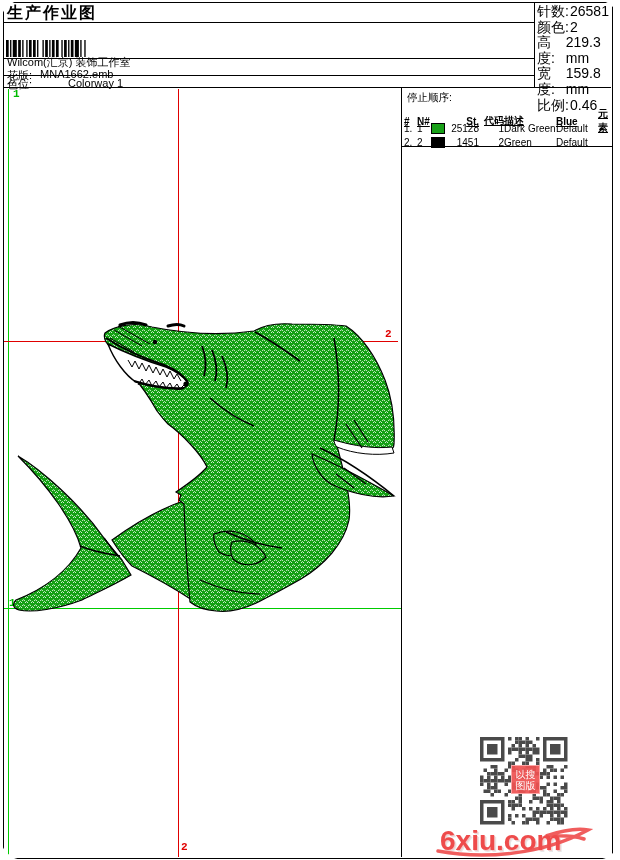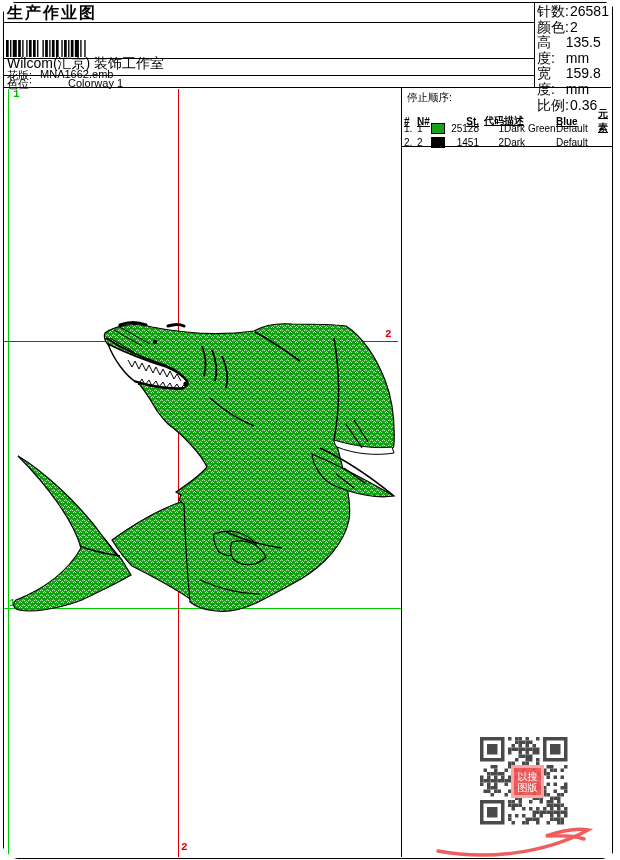--- a/index.html
+++ b/index.html
@@ -2,40 +2,40 @@
 <html><head>
 <meta charset="utf-8">
 <style>
   html,body{margin:0;padding:0;background:#fff;}
   .page{position:relative;width:620px;height:860px;background:#fff;overflow:hidden;
         font-family:"Liberation Sans","DejaVu Sans",sans-serif;color:#000;border-radius:24px;}
   .abs{position:absolute;}
   .line{position:absolute;background:#000;}
   .frame{position:absolute;left:3px;top:2px;width:608px;height:855px;border:1px solid #000;}
   .title{position:absolute;left:7px;top:3px;font-size:16px;font-weight:bold;letter-spacing:2px;}
-  .studio{position:absolute;left:7px;top:35px;font-size:14px;margin-top:20px;}
+  .studio{position:absolute;left:7px;top:35px;font-size:11px;margin-top:20px;}
   .field{position:absolute;left:7px;font-size:11px;display:flex;gap:8px;}
   .stats{position:absolute;left:537px;top:4px;font-size:14px;line-height:15.6px;}
   .stats .srow{display:flex;}
   .stats .slabel{width:33px;}
   .tbl{position:absolute;left:402px;top:88px;width:210px;font-size:10px;}
   .tbl-title{padding:3px 0 2px 5px;font-size:10.5px;}
   .trow{display:grid;grid-template-columns:13px 14px 17px 33px 23px 52px 42px 16px;
         align-items:center;height:14px;padding-left:2px;}
   .thead span{font-weight:bold;text-decoration:underline;}
   .c-st{text-align:right;padding-right:2px;}
   .c-code{text-align:right;}
   .swatch{width:12px;height:9px;border:1px solid #000;}
   .guide-g{position:absolute;background:#00cc00;}
   .guide-r{position:absolute;background:#e00000;}
   .marker{position:absolute;font-size:11px;font-weight:bold;font-family:"Liberation Mono","DejaVu Sans Mono",monospace;}
   .m-green{color:#00bb00;}
   .m-red{color:#e00000;}
   .stamp{position:absolute;left:511px;top:765px;width:27px;height:27px;background:rgba(238,82,82,.93);
-         border:3px solid #fca5a5;color:#fff;font-size:10px;line-height:11px;text-align:center;
+         border:1px solid #fca5a5;color:#fff;font-size:10px;line-height:11px;text-align:center;
          display:flex;flex-direction:column;justify-content:center;}
   .wm{position:absolute;left:436px;top:823px;width:160px;height:34px;}
   .wm-text{position:absolute;left:4px;top:2px;font-size:28px;font-weight:bold;color:#ee4b4b;
            letter-spacing:0px;text-shadow:1px 1px 0 #f5c9c9,2px 2px 0 #e8e8e8;}
 </style>
 </head>
 <body>
 
 <div class="page">
 
@@ -86,29 +86,29 @@
     <div class="srow">
         <span class="slabel">针数:</span>
         <span>26581</span>
       </div>
     <div class="srow">
         <span class="slabel">颜色:</span>
         <span>2</span>
       </div>
     <div class="srow">
         <span class="slabel">高度:</span>
-        <span>135.5 mm</span>
+        <span>219.3 mm</span>
       </div>
     <div class="srow">
         <span class="slabel">宽度:</span>
         <span>159.8 mm</span>
       </div>
     <div class="srow">
         <span class="slabel">比例:</span>
-        <span>0.36</span>
+        <span>0.46</span>
       </div>
   </div>
 
   <div class="tbl">
     <div class="tbl-title">停止顺序:</div>
     <div class="trow thead">
       <span>#</span>
       <span>N#</span>
       <span></span>
       <span class="c-st">St.</span>
@@ -126,21 +126,21 @@
       <span>Dark Green</span>
       <span>Default</span>
       <span></span>
     </div>
     <div class="trow">
       <span>2.</span>
       <span>2</span>
       <span class="swatch" style="background: rgb(0, 0, 0);"></span>
       <span class="c-st">1451</span>
       <span class="c-code">2</span>
-      <span>Dark</span>
+      <span>Green</span>
       <span>Default</span>
       <span></span>
     </div>
   </div>
 
   <div class="guide-g" style="left:8px;top:89px;width:1px;height:768px;"></div>
   <div class="guide-g" style="left:4px;top:608px;width:397px;height:1px;"></div>
   <div class="guide-r" style="left:178px;top:89px;width:1px;height:768px;"></div>
   <div class="guide-r" style="left:4px;top:341px;width:394px;height:1px;"></div>
   <div class="marker m-green" style="left:13px;top:88px;">1</div>
@@ -427,18 +427,19 @@
       <rect x="3.5" y="66.5" width="17.5" height="17.5" fill="#fff"></rect>
       <rect x="7" y="70" width="10.5" height="10.5" fill="#4a4a4a"></rect>
     </svg>
 
   <div class="stamp">
     <span>以搜</span>
     <span>图版</span>
   </div>
 
   <div class="wm">
+    <span class="wm-text">6xiu.com</span>
     <svg width="160" height="34" style="position:absolute;left:0;top:0;">
       <path d="M2,28 C50,37 108,31 152,7 C140,5 122,9 110,13 C128,12 140,13 148,16" fill="none" stroke="#ee4b4b" stroke-width="3.5" stroke-linecap="round" opacity="0.9"></path>
     </svg>
   </div>
 
 </div>
 
 </body></html>

